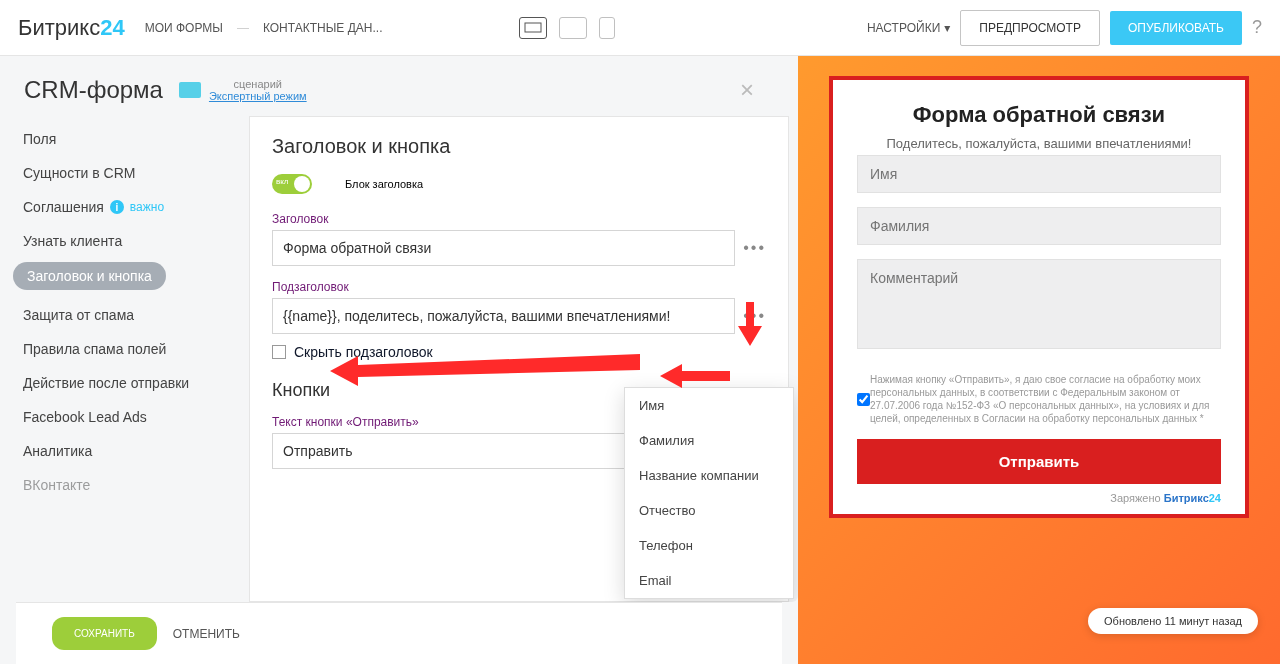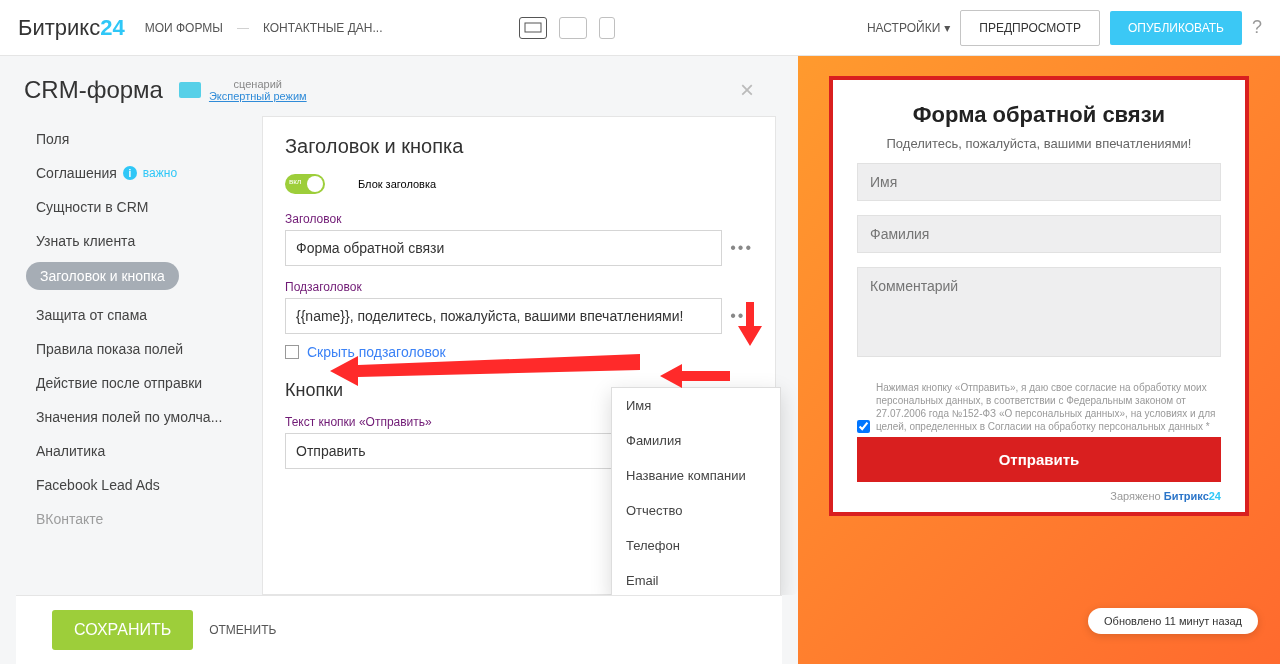--- a/index.html
+++ b/index.html
@@ -28,57 +28,57 @@
 
 .editor-header { display: flex; align-items: center; padding: 20px 24px 0 24px; gap: 16px; }
 .editor-title { font-size: 24px; font-weight: 300; color: #333; }
 .mode-badge { display: flex; align-items: center; gap: 8px; }
 .mode-icon { width: 22px; height: 16px; background: #56d0e8; border-radius: 2px; position:relative; }
 .mode-text { font-size: 11px; color: #888; line-height: 1.1; text-align: center; }
 .mode-text a { color: #2f8bd8; text-decoration: underline; }
 .close-x { margin-left: auto; font-size: 24px; color: #bbb; cursor: pointer; margin-right: 20px; }
 
 
-.editor-body { display: flex; flex: 1; margin-top: 12px; padding: 0 22px; gap: 0; overflow: hidden; border-radius: 6px; }
+.editor-body { display: flex; flex: 1; margin-top: 12px; padding: 0 9px; gap: 0; overflow: hidden; border-radius: 6px; }
 .sidebar { width: 240px; padding-top: 6px; overflow-y:auto; }
 .side-item { padding: 9px 14px; font-size: 14px; color: #444; cursor: pointer; display:flex; align-items:center; gap:6px; white-space:nowrap; overflow:hidden; text-overflow:ellipsis; }
 .side-item.active { background: #a6adb5; color: #fff; border-radius: 14px; display: inline-block; padding: 6px 14px; margin: 4px 4px; }
 .side-item .info-badge { background:#2fc7f7; color:#fff; width:14px; height:14px; border-radius:50%; font-size:10px; display:inline-flex; align-items:center; justify-content:center; font-weight:bold; }
 .side-item .info-text { color:#2fc7f7; font-size:12px; }
 
 .panel { flex: 1; background: #fff; border: 1px solid #e5e5e5; padding: 18px 22px; position: relative; overflow:visible; }
 .panel h2 { font-size: 20px; font-weight: 400; color: #333; margin-bottom: 16px; }
 .panel h3 { font-size: 18px; font-weight: 400; color: #333; margin: 20px 0 14px; }
 .toggle-row { display: flex; align-items: center; gap: 27px; margin-bottom: 18px; }
 .toggle { width: 40px; height: 20px; background: #9dce3a; border-radius: 10px; position: relative; }
 .toggle::after { content:''; width:16px; height:16px; background:#fff; border-radius:50%; position:absolute; right:2px; top:2px; }
 .toggle-label-inner { position:absolute; left:4px; top:3px; font-size:8px; color:#fff; }
 .field-label { font-size: 12px; color: #701a75; margin-bottom: 4px; }
 .field-row { display:flex; align-items:center; gap:8px; margin-bottom:14px; }
 .text-input { flex:1; border:1px solid #d5d5d5; padding:9px 10px; font-size:14px; color:#333; }
 .dots { color:#888; font-size:16px; letter-spacing:2px; cursor:pointer; }
-.chk-row { display:flex; align-items:center; gap:8px; font-size:14px; color:#3b82f6; margin-top:-4px; }
+.chk-row { display:flex; align-items:center; gap:8px; font-size:14px; color:#0f172a; margin-top:-4px; }
 .chk { width:14px; height:14px; border:1px solid #999; }
 
 
 .popup { position:absolute; right:-6px; top:270px; width:170px; background:#fff; border:1px solid #ddd; box-shadow:0 6px 20px rgba(0,0,0,0.15); z-index:10; }
 .popup-item { padding:10px 14px; font-size:13px; color:#444; cursor:pointer; }
 
 
 .editor-footer { border-top:1px solid #e5e5e5; background:#fff; padding:14px 36px; display:flex; align-items:center; gap:16px; margin:0 16px; }
-.btn-save { background:#9dce3a; color:#fff; border:none; padding:11px 22px; font-size:16px; text-transform:uppercase; border-radius:3px; cursor:pointer; }
+.btn-save { background:#9dce3a; color:#fff; border:none; padding:11px 22px; font-size:10px; text-transform:uppercase; border-radius:12px; cursor:pointer; }
 .btn-cancel { font-size:12px; text-transform:uppercase; color:#555; cursor:pointer; }
 
 
 .preview-card { background:#fff; border:4px solid #d91f1f; width:420px; padding:22px 24px 10px; position:relative; }
 .pv-title { font-size:22px; font-weight:700; text-align:center; color:#222; margin-bottom:8px; }
-.pv-sub { font-size:13px; text-align:center; color:#666; margin-bottom:12px; }
+.pv-sub { font-size:13px; text-align:center; color:#666; margin-bottom:4px; }
 .pv-input { width:100%; background:#eeeeef; border:1px solid #e1e1e1; padding:10px 12px; font-size:14px; color:#777; margin-bottom:14px; }
 .pv-textarea { height:90px; resize:none; }
-.pv-consent { display:flex; gap:6px; font-size:10px; color:#999; line-height:1.3; margin:6px 0 4px;align-items:flex-end; }
+.pv-consent { display:flex; font-size:10px; color:#999; line-height:1.3; margin:6px 0 14px; }
 .pv-consent input { margin-top:1px; }
 .pv-submit { width:100%; background:#d91f1f; color:#fff; border:none; padding:14px; font-size:15px; font-weight:600; cursor:pointer; }
 .pv-powered { text-align:right; font-size:11px; color:#999; margin-top:8px; }
 .pv-powered b { color:#2b75c9; font-weight:600; }
 .status-pill { position:absolute; bottom:30px; right:22px; background:#fff; border-radius:16px; padding:7px 16px; font-size:11px; color:#333; box-shadow:0 2px 8px rgba(0,0,0,0.15); }
 
 
 .arrow { position:absolute; z-index:20; pointer-events:none; }
 .arrow svg { display:block; }
 </style>
@@ -125,34 +125,33 @@
           <div>сценарий</div>
           <a>Экспертный режим</a>
         </div>
       </div>
       <div class="close-x">×</div>
     </div>
 
     <div class="editor-body">
       <div class="sidebar">
         <div class="side-item">Поля</div>
+        <div class="side-item">Сущности в CRM</div>
         <div class="side-item">
           <span>Соглашения</span>
           <span class="info-badge">i</span>
           <span class="info-text">важно</span>
         </div>
-        <div class="side-item">Сущности в CRM</div>
         <div class="side-item">Узнать клиента</div>
         <div><span class="side-item active">Заголовок и кнопка</span></div>
         <div class="side-item">Защита от спама</div>
-        <div class="side-item">Правила показа полей</div>
+        <div class="side-item">Правила спама полей</div>
         <div class="side-item">Действие после отправки</div>
-        <div class="side-item">Значения полей по умолча...</div>
+        <div class="side-item">Facebook Lead Ads</div>
         <div class="side-item">Аналитика</div>
-        <div class="side-item">Facebook Lead Ads</div>
         <div class="side-item" style="opacity:0.5;">ВКонтакте</div>
       </div>
 
       <div class="panel">
         <h2>Заголовок и кнопка</h2>
         <div class="toggle-row">
           <div class="toggle">
               <span class="toggle-label-inner">вкл</span>
             </div>
           <span style="font-size:11px;margin-left:6px;">Блок заголовка</span>

